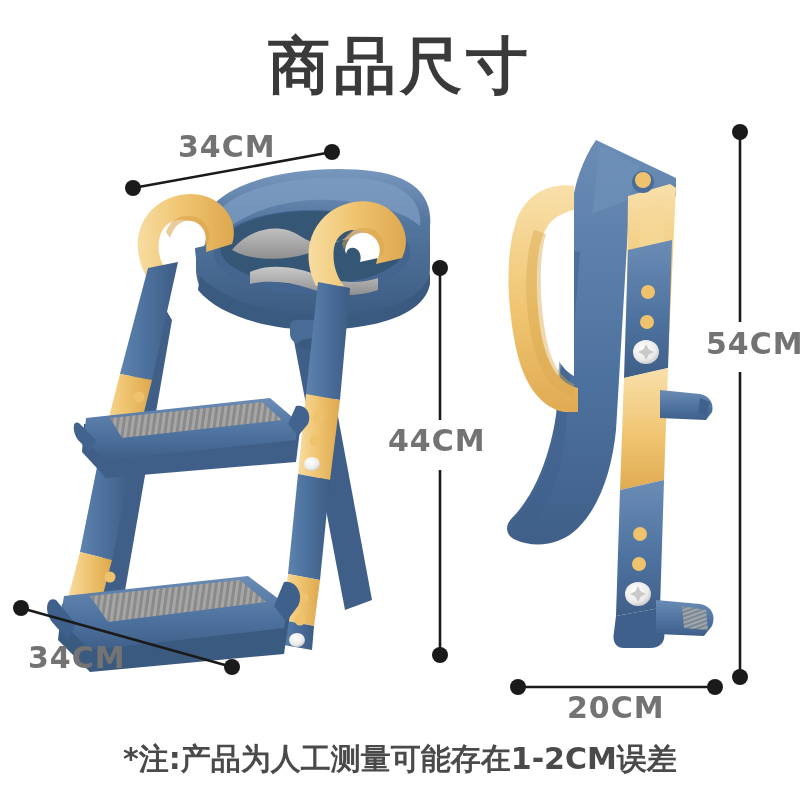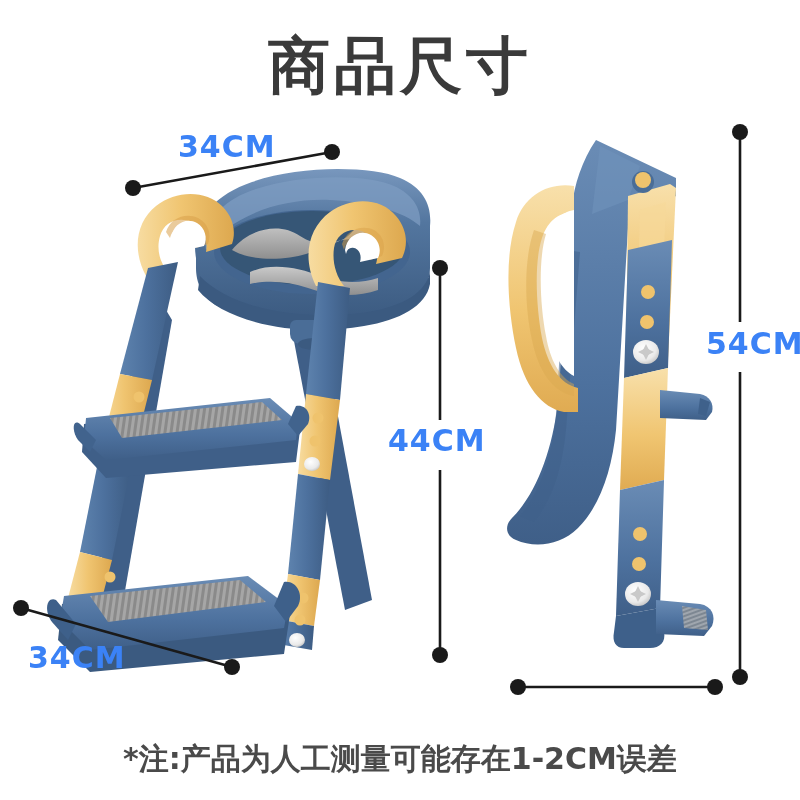--- a/index.html
+++ b/index.html
@@ -38,21 +38,21 @@
     font-size: 30px;
     font-weight: 700;
     color: #4a4a4a;
     letter-spacing: 0px;
     font-family: "DejaVu Sans", "Liberation Sans", sans-serif;
   }
   .dim-label {
     position: absolute;
     font-size: 30px;
     font-weight: 700;
-    color: #3b82f6;
+    color: #737373;
     letter-spacing: 1px;
     white-space: nowrap;
     font-family: "DejaVu Sans", "Liberation Sans", sans-serif;
   }
   #label-top-width   { left: 178px; top: 129px; }
   #label-height-44   { left: 354px; top: 423px; margin-left: 34px; }
   #label-bottom-width{ left: 28px;  top: 640px; }
   #label-height-54   { left: 706px; top: 326px; }
   #label-depth-20    { left: 567px; top: 690px; }
 
@@ -369,16 +369,17 @@
   </svg>
 
   <div class="dim-label" id="label-top-width">34CM</div>
 
   <div class="dim-label" id="label-height-44">44CM</div>
 
   <div class="dim-label" id="label-bottom-width">34CM</div>
 
   <div class="dim-label" id="label-height-54">54CM</div>
 
+  <div class="dim-label" id="label-depth-20">20CM</div>
 
   <div class="note">*注:产品为人工测量可能存在1-2CM误差</div>
 
 </div>
 
 </body></html>

